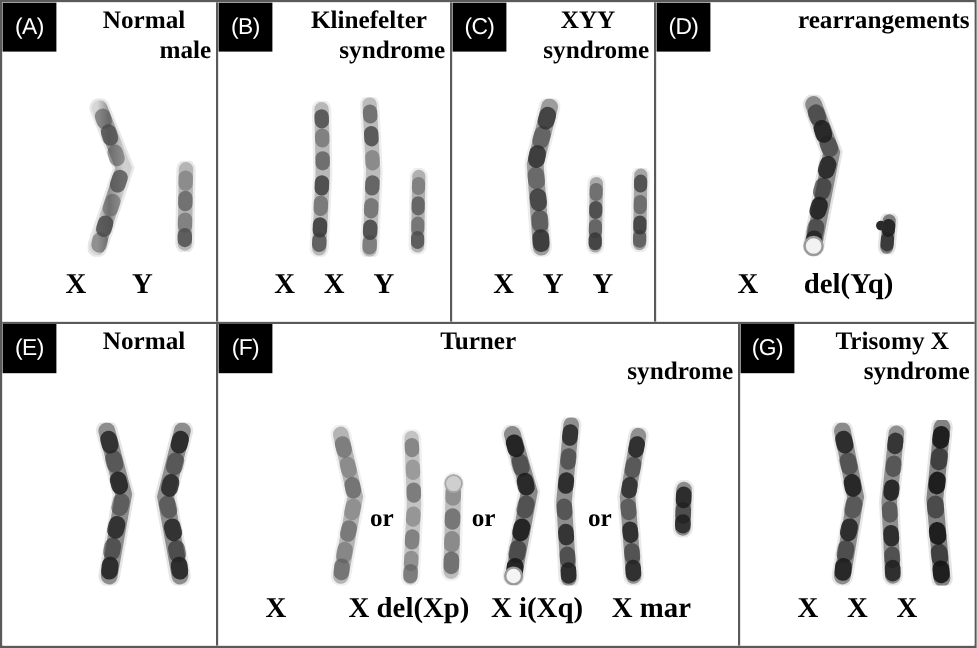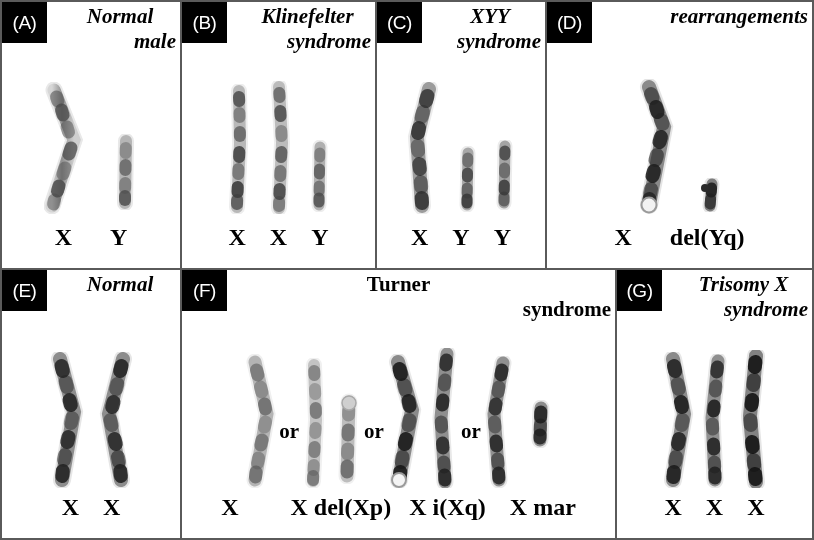--- a/index.html
+++ b/index.html
@@ -36,25 +36,25 @@
     z-index:4;
   }
   .title{
     position:absolute;top:2px;left:0;width:100%;
     text-align:center;
     font-weight:bold;font-size:21px;line-height:25px;
     padding:0 4px;box-sizing:border-box;
     z-index:2;
     pointer-events:none;
   }
-  .title.indent{padding-left:62px;font-style:italic;}
+  .title.indent{padding-left:62px;}
   .title .l2{display:block;text-align:right;}
   .stage{
     position:absolute;left:0;width:100%;
-    display:flex;align-items:flex-end;justify-content:center;
+    display:flex;align-items:flex-end;justify-content:center;padding-left:29px;
   }
   #row-top .stage{top:72px;height:140px;}
   #row-bottom .stage{top:78px;height:140px;}
   .caption{
     position:absolute;left:0;width:100%;
     text-align:center;
     font-weight:bold;font-size:24px;
     white-space:nowrap;
   }
   #row-top .caption{top:222px;}
@@ -334,25 +334,20 @@
                 <path d="M18.5 50 L17.2 55" opacity=".85"></path>
                 <path d="M15.5 68 L16.8 73" opacity=".45"></path>
                 <path d="M19.5 87 L20.8 92" opacity=".85"></path>
                 <path d="M23 105 L24 110" opacity=".6"></path>
                 <path d="M25.3 119 L25.9 124" opacity=".9"></path>
               </g>
             </g>
           </svg>
         </div>
       </div>
-      <div class="caption">
-        <span class="cap-group">X</span>
-        <span class="cap-sp"></span>
-        <span class="cap-group">X</span>
-      </div>
     </div>
 
     <div class="panel" style="left:180px;width:435px;">
       <div class="tag">(F)</div>
       <div class="title">
         <span>Turner</span>
         <span class="l2">syndrome</span>
       </div>
       <div class="stage">
         <div class="grp">

